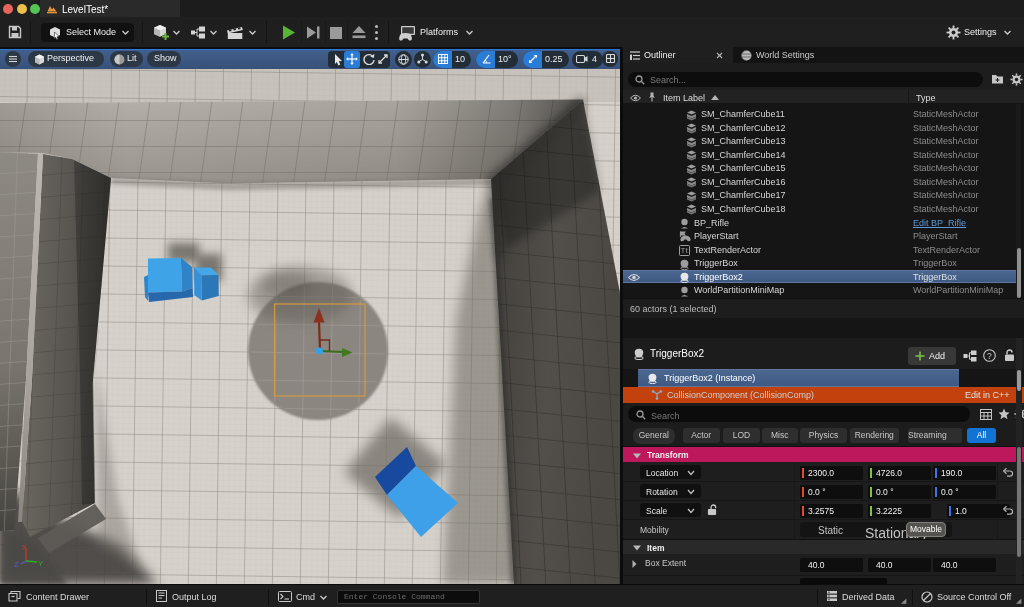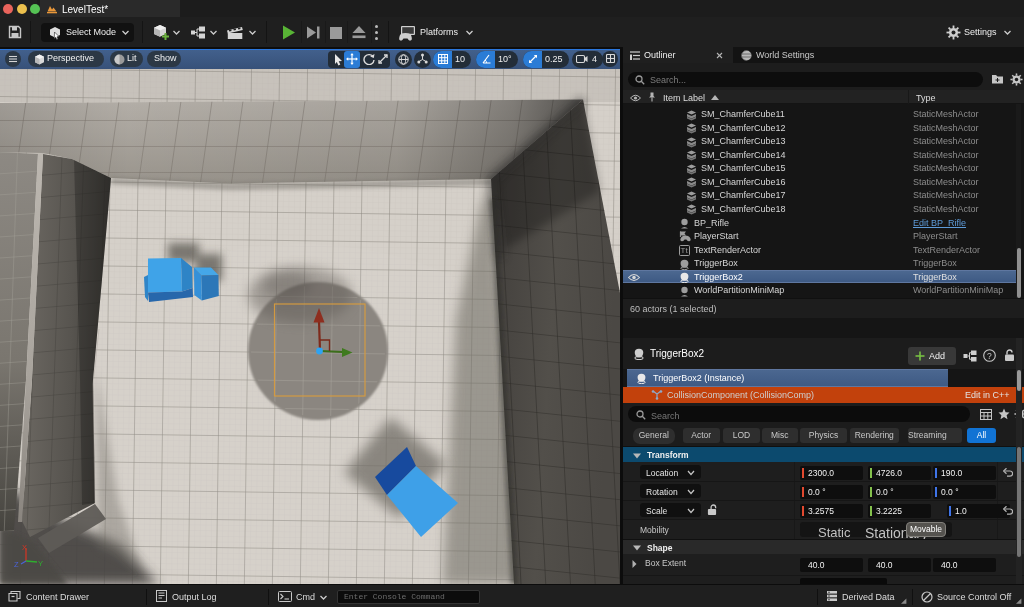--- a/index.html
+++ b/index.html
@@ -600,21 +600,21 @@
       </svg>
     <svg class="ab" style="left:360px;top:11px" width="13" height="13" viewBox="0 0 13 13">
         <circle cx="6.5" cy="6.5" r="5.8" fill="none" stroke="#c9c9c9" stroke-width="1.1"></circle>
         <text x="4" y="9.5" font-size="8.5" fill="#c9c9c9" font-family="Liberation Sans">?</text>
       </svg>
     <svg class="ab" style="left:381px;top:11px" width="11" height="13" viewBox="0 0 11 13">
         <rect x="1" y="5.5" width="9" height="6.5" rx="1" fill="#c9c9c9"></rect>
         <path d="M3 5.5 V3.5 a2.5 2.5 0 0 1 5 0" fill="none" stroke="#c9c9c9" stroke-width="1.4"></path>
       </svg>
   </div>
-  <div class="ab" style="left:7px;top:322px;width:321px;height:18px;background:linear-gradient(#4b6790,#3e5a84);border:1px solid #5f77a0;border-left:none;border-right:none">
+  <div class="ab" style="left:18px;top:322px;width:321px;height:18px;background:linear-gradient(#4b6790,#3e5a84);border:1px solid #5f77a0;border-left:none;border-right:none">
     <svg class="ab" style="left:9px;top:3px" width="11" height="11" viewBox="0 0 11 11">
         <path d="M5.5,0.7 C8.1,0.7 9.4,2.2 9.4,4 C9.4,5.6 8.9,6.9 8.2,7.7 A2.8,1.3 0 0 1 2.8,7.7 C2.1,6.9 1.6,5.6 1.6,4 C1.6,2.2 2.9,0.7 5.5,0.7 Z" fill="#e8e8e8"></path>
         <ellipse cx="5.5" cy="9.2" rx="3.7" ry="1.4" fill="none" stroke="#e8e8e8" stroke-width="1"></ellipse>
       </svg>
     <div class="ab txt" style="left:26px;top:3px;color:#ffffff">TriggerBox2 (Instance)</div>
   </div>
   <div class="ab" style="left:3px;top:340px;width:401px;height:16px;background:#c2410c">
     <svg class="ab" style="left:28px;top:3px" width="12" height="10" viewBox="0 0 12 10">
         <path d="M2 1 L6 4 L10 1 M6 4 V9" stroke="#8fa8c8" stroke-width="1.2" fill="none"></path>
         <circle cx="2" cy="1.5" r="1.3" fill="#8fa8c8"></circle>
@@ -663,21 +663,21 @@
   <div class="ab" style="left:3px;top:378px;width:401px;height:21px;background:#1c1c1c">
     <div class="ab" style="left:10px;top:3px;width:41.5px;height:16px;background:#2e2e2e;border-radius:7px;color:#c9c9c9;font-size:8.5px;text-align:center;line-height:15px">General</div>
     <div class="ab" style="left:59.5px;top:3px;width:37.5px;height:15px;background:#2e2e2e;border-radius:3px;color:#c9c9c9;font-size:8.5px;text-align:center;line-height:15px">Actor</div>
     <div class="ab" style="left:100px;top:3px;width:37px;height:15px;background:#2e2e2e;border-radius:3px;color:#c9c9c9;font-size:8.5px;text-align:center;line-height:15px">LOD</div>
     <div class="ab" style="left:139px;top:3px;width:35.5px;height:15px;background:#2e2e2e;border-radius:3px;color:#c9c9c9;font-size:8.5px;text-align:center;line-height:15px">Misc</div>
     <div class="ab" style="left:177px;top:3px;width:47px;height:15px;background:#2e2e2e;border-radius:3px;color:#c9c9c9;font-size:8.5px;text-align:center;line-height:15px">Physics</div>
     <div class="ab" style="left:227px;top:3px;width:48.5px;height:15px;background:#2e2e2e;border-radius:3px;color:#c9c9c9;font-size:8.5px;text-align:center;line-height:15px">Rendering</div>
     <div class="ab" style="left:285px;top:3px;width:54px;height:15px;background:#2e2e2e;border-radius:3px;color:#c9c9c9;font-size:8.5px;text-align:left;line-height:15px">Streaming</div>
     <div class="ab" style="left:344px;top:3px;width:29px;height:15px;background:#1173d4;border-radius:3px;color:#ffffff;font-size:8.5px;text-align:center;line-height:15px">All</div>
   </div>
-  <div class="ab" style="left:3px;top:399px;width:401px;height:16px;background:#0c4a6e;border-top:1px solid #101010">
+  <div class="ab" style="left:3px;top:399px;width:401px;height:16px;background:#be185d;border-top:1px solid #101010">
     <svg class="ab" style="left:10px;top:5.5px" width="8" height="6" viewBox="0 0 8 6">
         <path d="M0 0.5 H8 L4 5.5 Z" fill="#b8b8b8"></path>
       </svg>
     <div class="ab txt" style="left:24px;top:3px;color:#efefef;font-size:8.5px;font-weight:bold">Transform</div>
   </div>
   <div class="ab" style="left:3px;top:415px;width:401px;height:122px;background:#1e1e1e"></div>
   <div class="ab" style="left:174px;top:415px;width:1px;height:122px;background:#181818"></div>
   <div class="ab" style="left:377px;top:415px;width:1px;height:122px;background:#181818"></div>
   <div class="ab" style="left:20px;top:418px;width:61px;height:14px;background:#101010;border-radius:3px">
       <div class="ab txt" style="left:6px;top:2.5px;color:#e6e6e6;font-size:8.5px">Location</div>
@@ -743,28 +743,28 @@
       <div class="ab" style="left:1.5px;top:1.5px;width:2.5px;height:10.5px;background:#3f74e8"></div>
       <div class="ab txt" style="left:8px;top:2px;color:#f2f2f2;font-size:8.5px">1.0</div>
     </div>
   <svg class="ab" style="left:383px;top:459px" width="10" height="9" viewBox="0 0 10 9">
       <path d="M1.5 3 H7 a2.6 2.6 0 0 1 0 5.2 H4" fill="none" stroke="#b5b5b5" stroke-width="1.2"></path>
       <path d="M3.5 0.2 L0.5 3 L3.5 5.8" fill="none" stroke="#b5b5b5" stroke-width="1.2"></path>
     </svg>
   <div class="ab" style="left:3px;top:472px;width:401px;height:1px;background:#161616"></div>
   <div class="ab txt" style="left:20px;top:478px;color:#c9c9c9;font-size:8.5px">Mobility</div>
   <div class="ab" style="left:180px;top:475px;width:152px;height:15px;background:#141414;border-radius:3px"></div>
-  <div class="ab txt" style="left:198px;top:478px;color:#c3c3c3;font-size:13px">Static</div>
+  <div class="ab txt" style="left:198px;top:478px;color:#c3c3c3;font-size:10px">Static</div>
   <div class="ab txt" style="left:245px;top:478px;color:#c3c3c3;font-size:14px">Stationary</div>
   <div class="ab" style="left:286px;top:474.5px;width:40px;height:15px;background:#55534f;border:1px solid #82807b;border-radius:4px;color:#ffffff;font-size:8.5px;text-align:center;line-height:13px">Movable</div>
   <div class="ab" style="left:3px;top:492px;width:401px;height:15px;background:#292929;border-top:1px solid #101010">
     <svg class="ab" style="left:10px;top:5px" width="8" height="6" viewBox="0 0 8 6">
         <path d="M0 0.5 H8 L4 5.5 Z" fill="#b8b8b8"></path>
       </svg>
-    <div class="ab txt" style="left:24px;top:3px;color:#efefef;font-size:8.5px;font-weight:bold">Shape</div>
+    <div class="ab txt" style="left:24px;top:3px;color:#efefef;font-size:8.5px;font-weight:bold">Item</div>
   </div>
   <div class="ab" style="left:3px;top:507px;width:401px;height:30px;background:#1e1e1e"></div>
   <svg class="ab" style="left:12px;top:513px" width="5" height="8" viewBox="0 0 5 8">
       <path d="M0.5 0 L4.5 4 L0.5 8 Z" fill="#b0b0b0"></path>
     </svg>
   <div class="ab txt" style="left:25px;top:511px;color:#c9c9c9;font-size:8.5px">Box Extent</div>
   <div class="ab" style="left:180px;top:511px;width:63px;height:13.5px;background:#0e0e0e;border-radius:2px">
       <div class="ab txt" style="left:8px;top:2px;color:#f2f2f2;font-size:8.5px">40.0</div>
     </div>
   <div class="ab" style="left:248px;top:511px;width:63px;height:13.5px;background:#0e0e0e;border-radius:2px">

